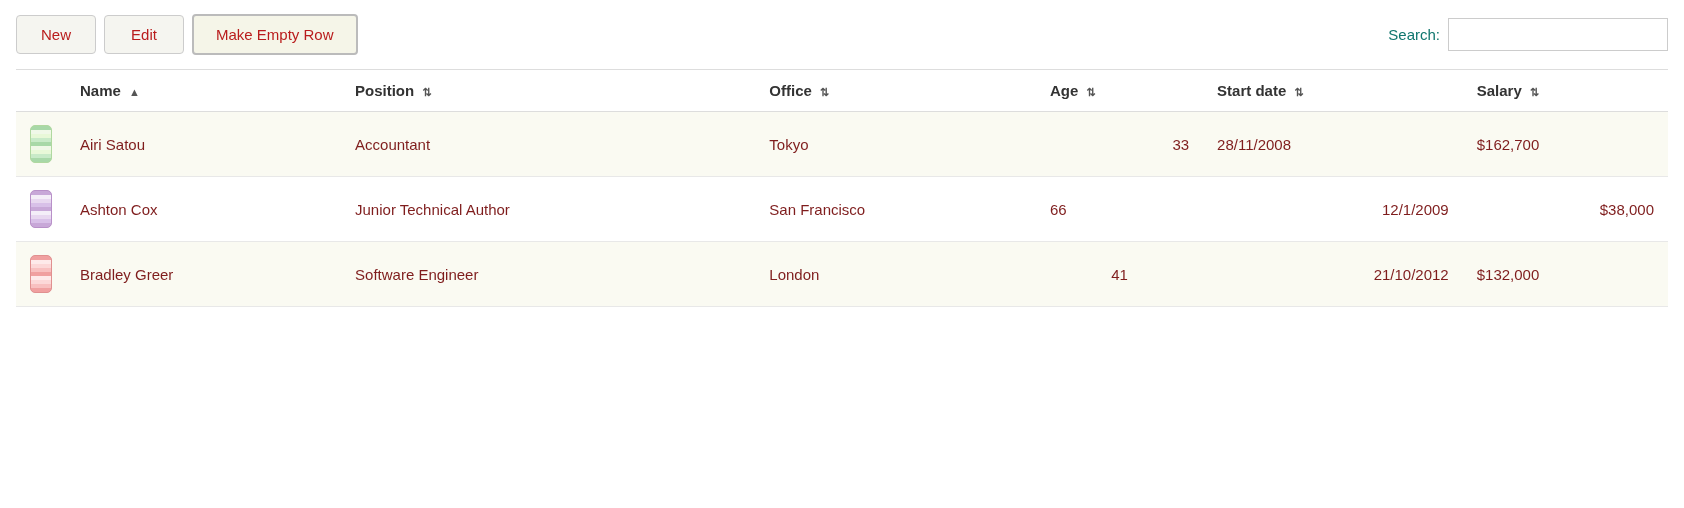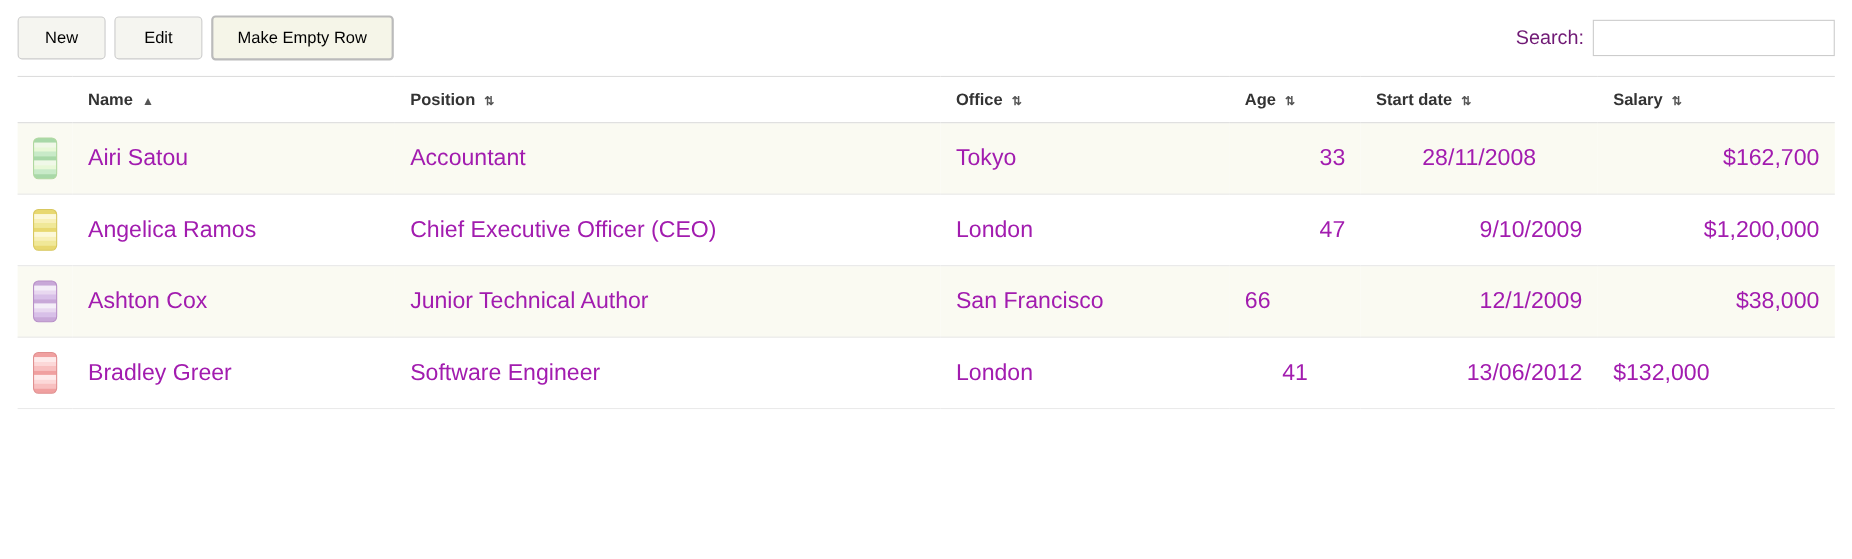--- a/index.html
+++ b/index.html
@@ -18,41 +18,41 @@
       background: #fff;
     }
 
     .toolbar-btn {
       padding: 10px 22px;
       font-size: 15px;
       border: 1px solid #ccc;
       background: #f5f5f0;
       border-radius: 4px;
       cursor: pointer;
-      color: #000000;
+      color: #b91c1c;
       min-width: 80px;
     }
 
     .toolbar-btn.primary {
       background: #f5f5e8;
       border: 2px solid #bbb;
       font-weight: 500;
       min-width: 160px;
     }
 
     .search-area {
       margin-left: auto;
       display: flex;
       align-items: center;
       gap: 8px;
     }
 
     .search-label {
-      font-size: 18px;
-      color: #701a75;
+      font-size: 15px;
+      color: #0f766e;
     }
 
     .search-input {
       border: 1px solid #ccc;
       padding: 7px 10px;
       font-size: 15px;
       width: 220px;
       outline: none;
       background: #fff;
     }
@@ -84,22 +84,22 @@
 
     th .sort-arrow {
       display: inline-block;
       margin-left: 4px;
       font-size: 11px;
       color: #555;
     }
 
     td {
       padding: 13px 14px;
-      font-size: 21px;
-      color: #a21caf;
+      font-size: 15px;
+      color: #7f1d1d;
       vertical-align: middle;
     }
 
     tbody tr {
       border-bottom: 1px solid #e8e8e8;
     }
 
     tbody tr:nth-child(odd) {
       background: #fafaf2;
     }
@@ -215,51 +215,40 @@
     </thead>
     <tbody id="table-body">
     <tr>
       <td class="icon-cell">
         <span class="row-icon icon-green"></span>
       </td>
       <td>Airi Satou</td>
       <td>Accountant</td>
       <td>Tokyo</td>
       <td style="text-align:right">33</td>
-      <td style="text-align:center">28/11/2008</td>
-      <td style="text-align:right">$162,700</td>
-    </tr>
-        <tr>
-      <td class="icon-cell">
-        <span class="row-icon icon-yellow"></span>
-      </td>
-      <td>Angelica Ramos</td>
-      <td>Chief Executive Officer (CEO)</td>
-      <td>London</td>
-      <td style="text-align:right">47</td>
-      <td style="text-align:right">9/10/2009</td>
-      <td style="text-align:right">$1,200,000</td>
+      <td style="text-align:left">28/11/2008</td>
+      <td style="">$162,700</td>
     </tr>
         <tr>
       <td class="icon-cell">
         <span class="row-icon icon-purple"></span>
       </td>
       <td>Ashton Cox</td>
       <td>Junior Technical Author</td>
       <td>San Francisco</td>
       <td style="text-align:left">66</td>
       <td style="text-align:right">12/1/2009</td>
       <td style="text-align:right">$38,000</td>
     </tr>
         <tr>
       <td class="icon-cell">
         <span class="row-icon icon-pink"></span>
       </td>
       <td>Bradley Greer</td>
       <td>Software Engineer</td>
       <td>London</td>
       <td style="text-align:center">41</td>
-      <td style="text-align:right">13/06/2012</td>
+      <td style="text-align:right">21/10/2012</td>
       <td style="">$132,000</td>
     </tr>
       </tbody>
   </table>
 </div>
 
 </body></html>

